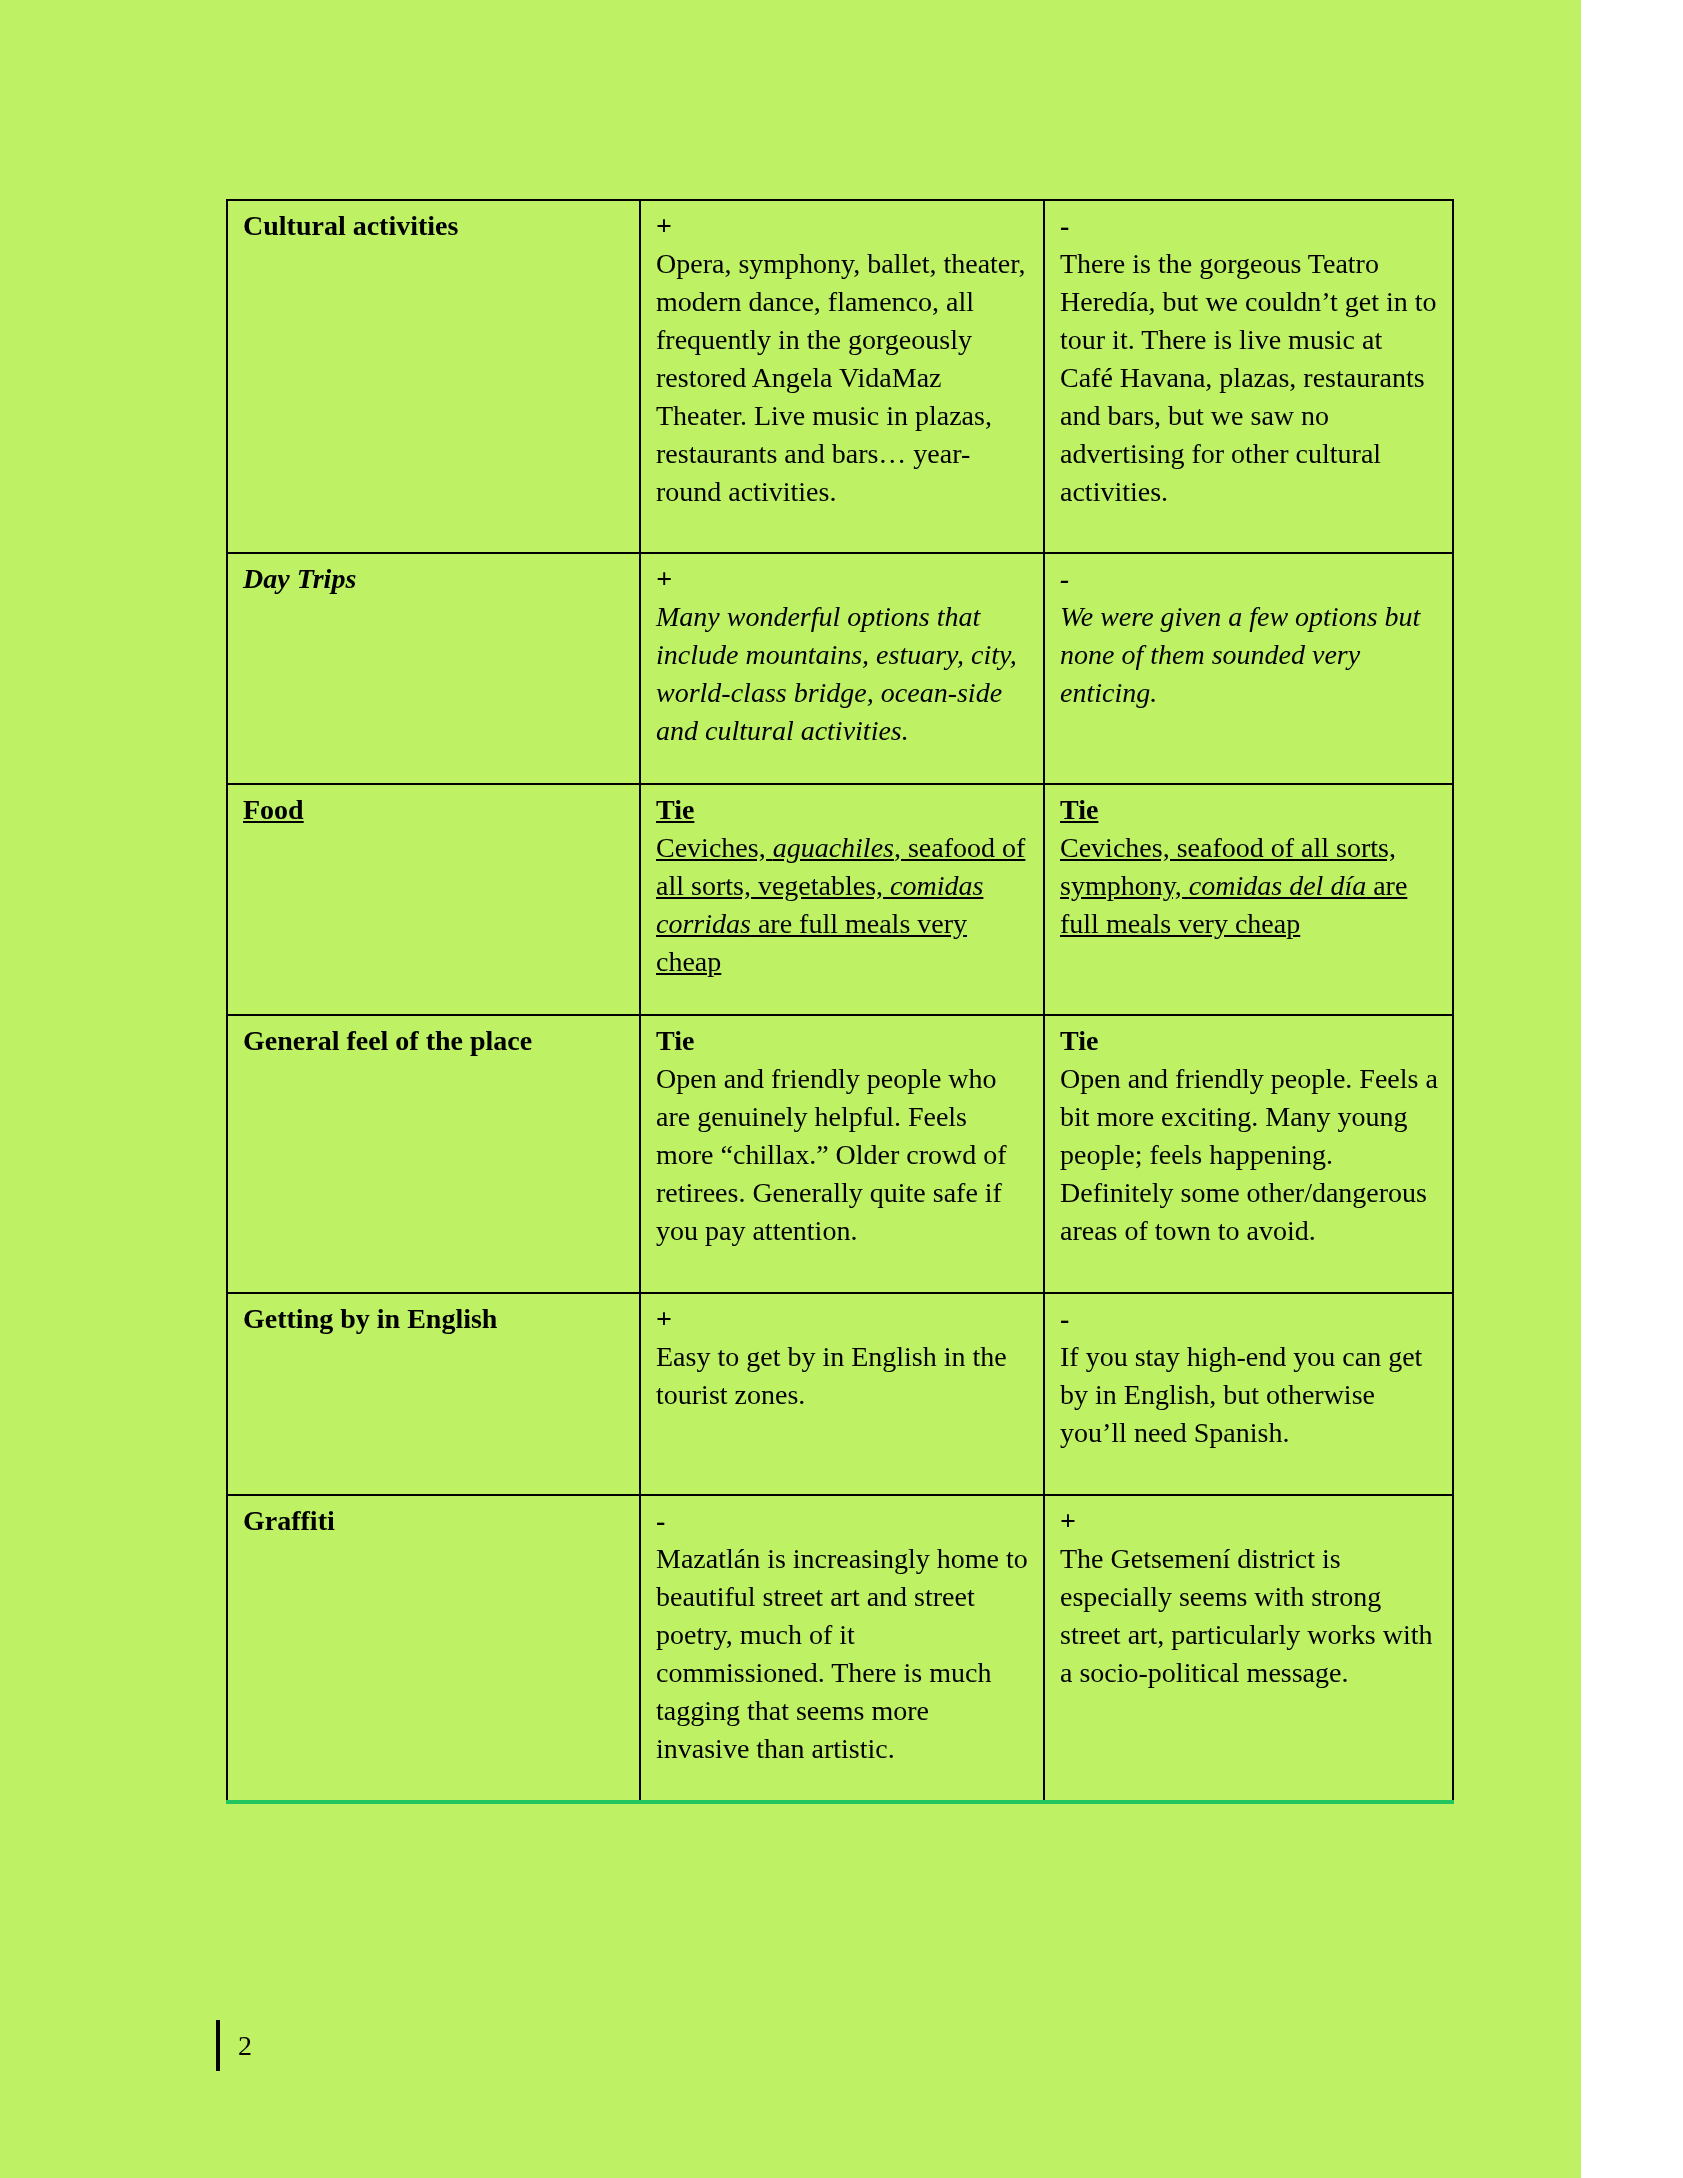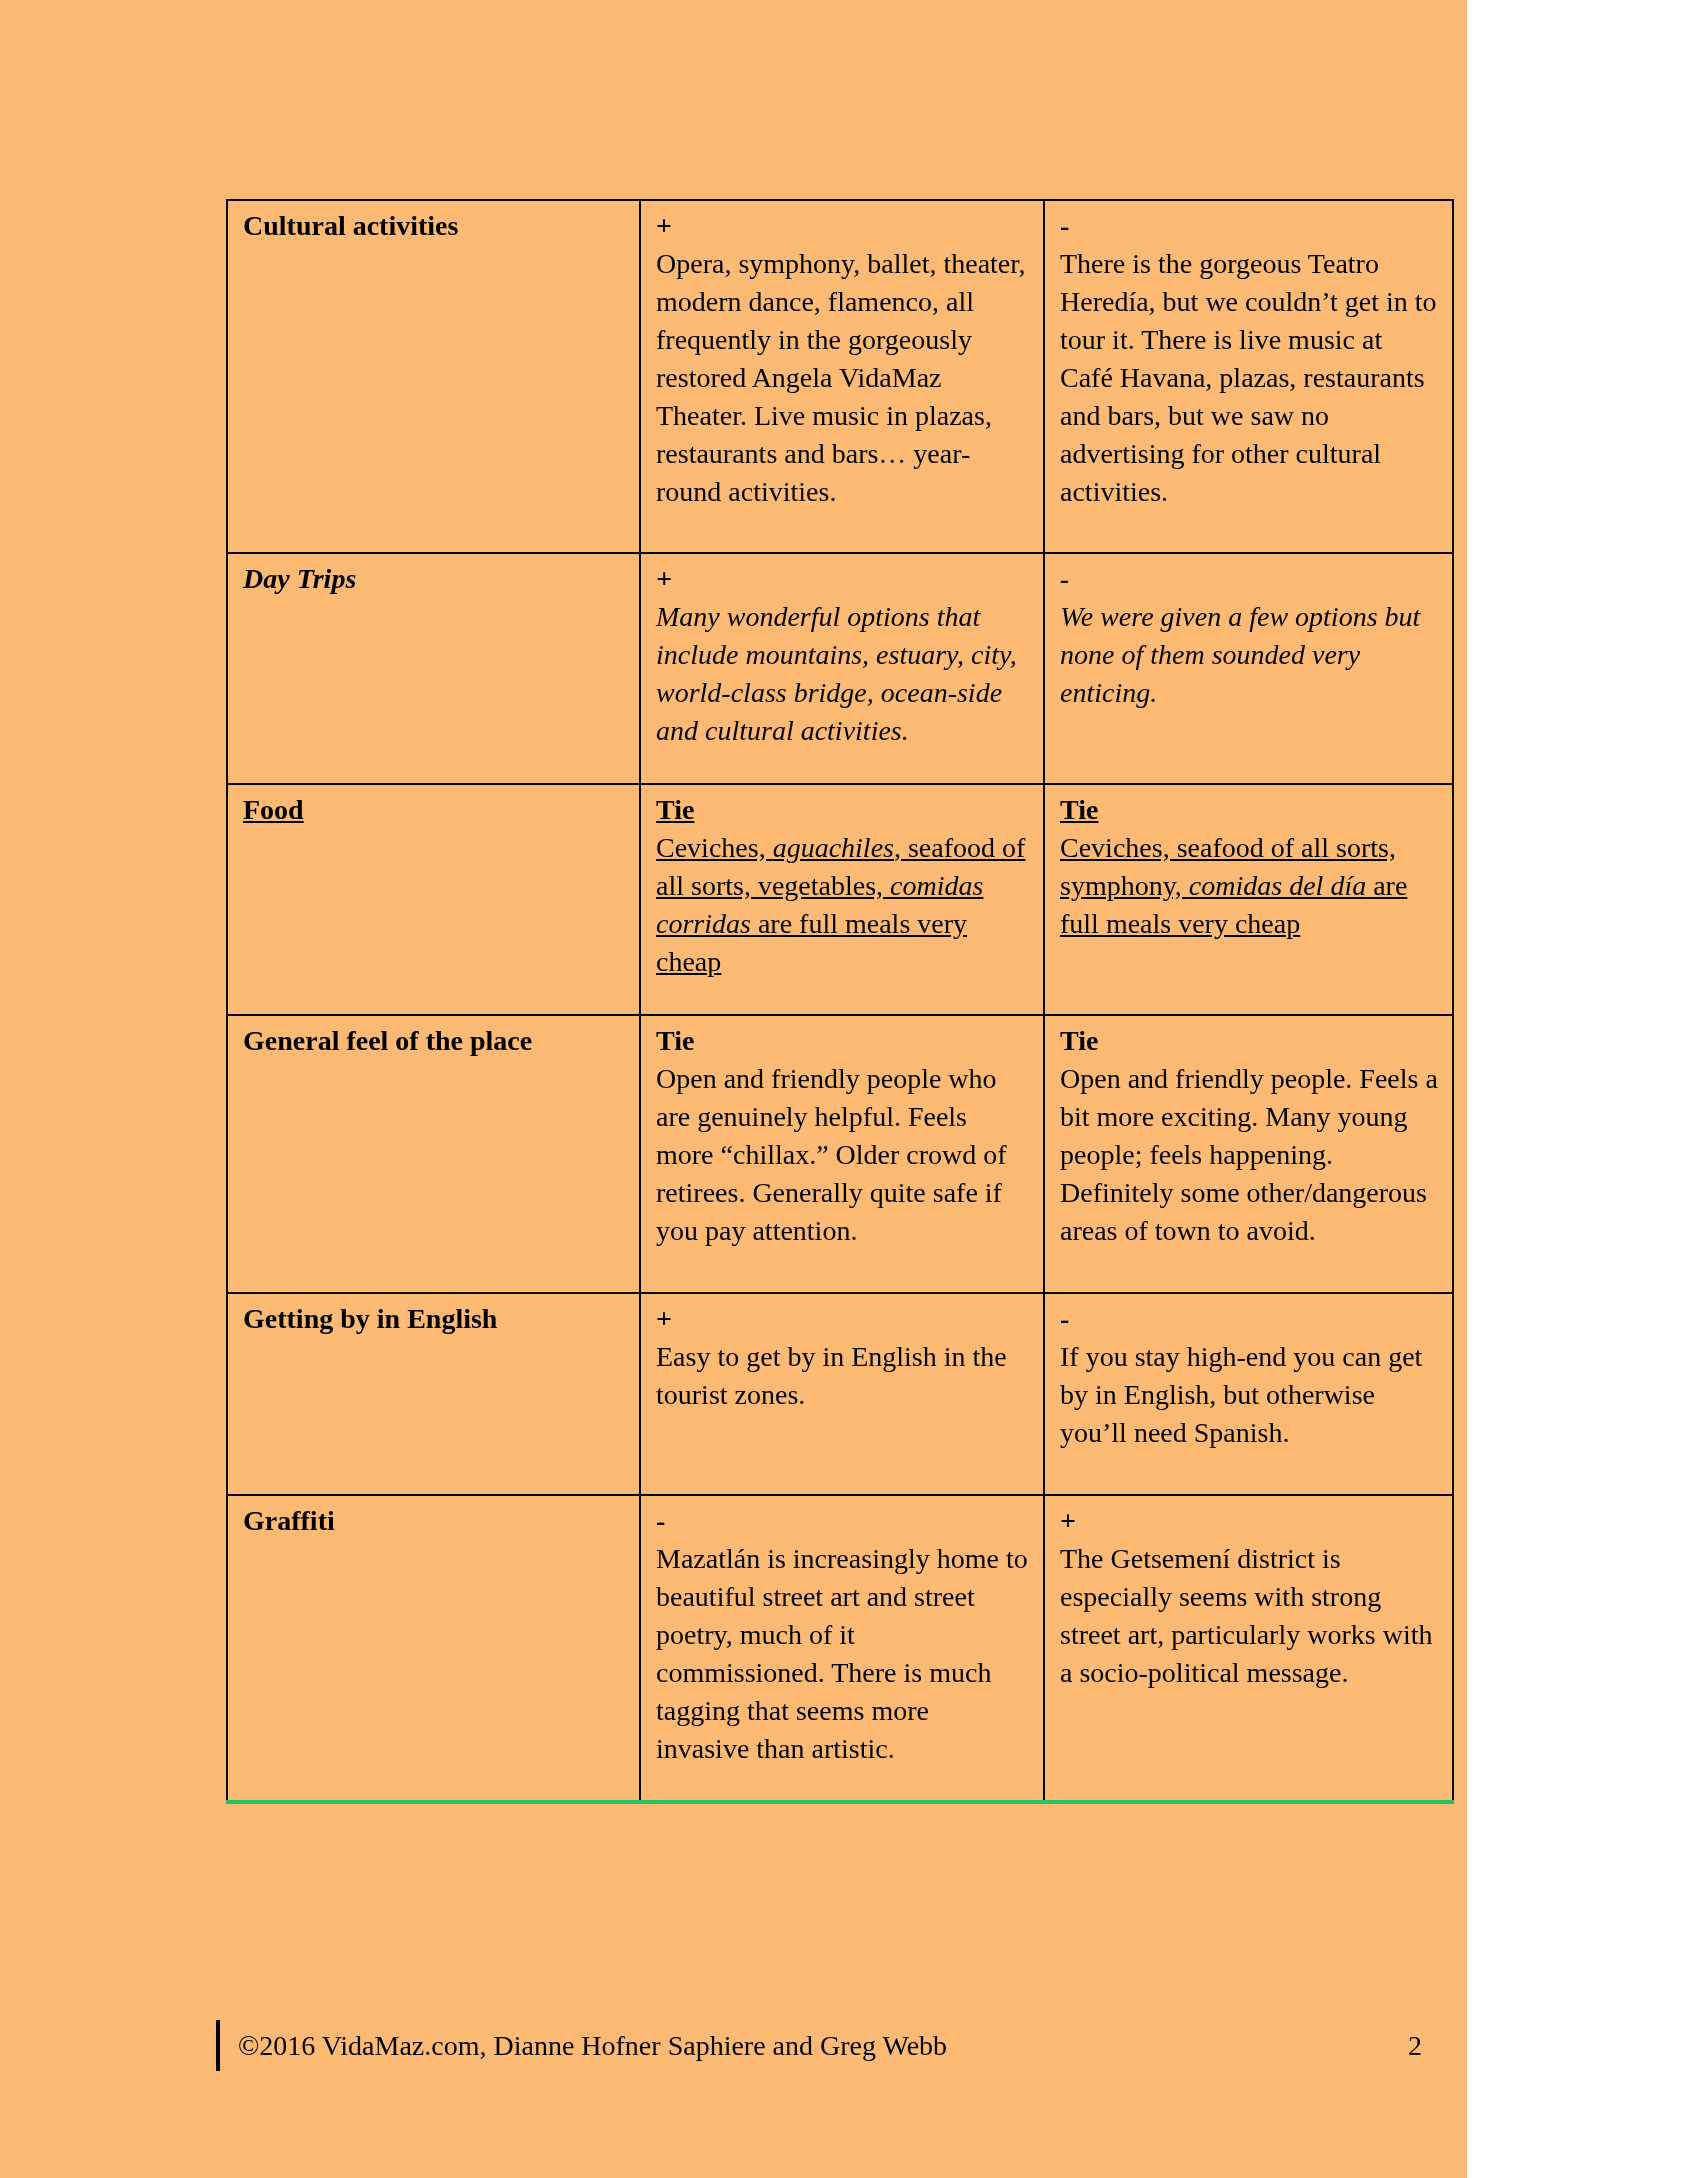--- a/index.html
+++ b/index.html
@@ -2,23 +2,23 @@
 <html><head>
 <meta charset="utf-8">
 <style>
   html, body {
     margin: 0;
     padding: 0;
     background: #ffffff;
   }
   .page {
     position: relative;
-    width: 1467px;
+    width: 1581px;
     height: 2178px;
-    background: #fdba74;
+    background: #bef264;
     font-family: "Liberation Serif", "DejaVu Serif", serif;
     color: #000000;
   }
   table.cmp-table {
     position: absolute;
     left: 226px;
     top: 199px;
     width: 1226px;
     border-collapse: collapse;
     table-layout: fixed;
@@ -153,18 +153,17 @@
         <td>
           <div class="verdict">+</div>
           <div class="body"><span>The Getsemení district is especially seems with strong street art, particularly works with a socio-political message.</span></div>
         </td>
       </tr>
     </tbody>
   </table>
 
   <div class="footer">
     <span class="changebar"></span>
-    <span class="copyright">©2016 VidaMaz.com, Dianne Hofner Saphiere and Greg Webb</span>
     <span class="pagenum">2</span>
   </div>
 
 </div>
 
 
 </body></html>

